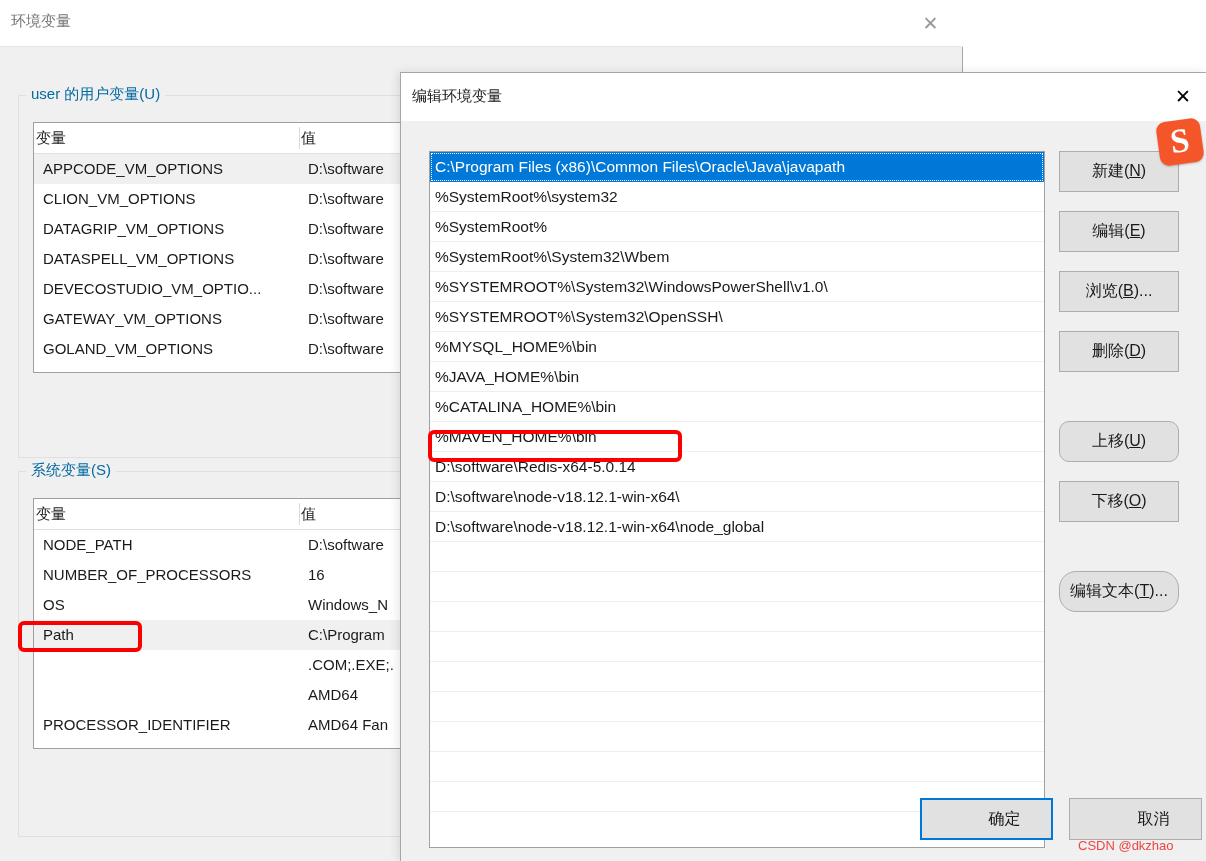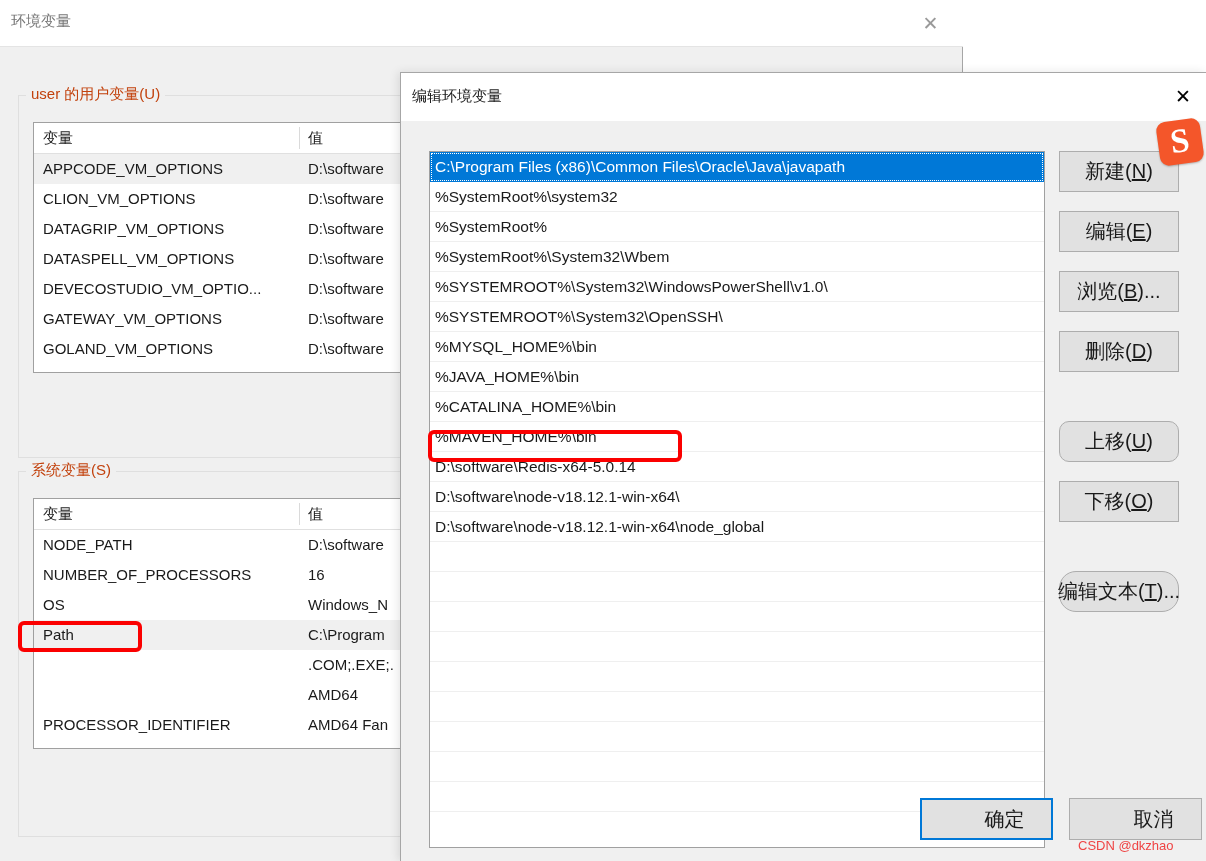--- a/index.html
+++ b/index.html
@@ -51,41 +51,41 @@
     position: absolute;
     border: 1px solid #dfdfdf;
     background: transparent;
   }
   .group-label {
     position: absolute;
     top: -11px; left: 7px;
     background: #f0f0f0;
     padding: 0 5px;
     font-size: 15px;
-    color: #c2410c;
+    color: #0369a1;
     white-space: nowrap;
   }
   .grid {
     position: absolute;
     background: #ffffff;
     border: 1px solid #a0a0a0;
     overflow: hidden;
   }
   .grid-header {
     position: relative;
     height: 31px;
     background: #ffffff;
     border-bottom: 1px solid #e0e0e0;
   }
   .grid-header .hcell {
     position: absolute;
     top: 0; height: 38px;
     line-height: 30px;
     font-size: 15px; color: #1a1a1a;
-    padding-left: 9px;
+    padding-left: 2px;
     white-space: nowrap;
   }
   .grid-header .hsep {
     position: absolute;
     top: 4px; height: 22px;
     width: 1px; background: #dadada;
   }
   .grid-row {
     position: relative;
     height: 30px;
@@ -168,21 +168,21 @@
     outline: 1px dotted #ffffff;
     outline-offset: -2px;
   }
   .path-row.empty { color: transparent; }
 
   
   .btn {
     position: absolute;
     background: #e1e1e1;
     border: 1px solid #adadad;
-    font-size: 20px;
+    font-size: 16px;
     color: #1a1a1a;
     display: flex; align-items: center; justify-content: center;
     white-space: nowrap;
     cursor: default;
     font-family: "Liberation Sans", "DejaVu Sans", sans-serif;
   }
   .btn u { text-decoration: underline; }
   .side-btn { left: 658px; width: 120px; height: 41px; }
 
   #btn-ok, #btn-cancel {

